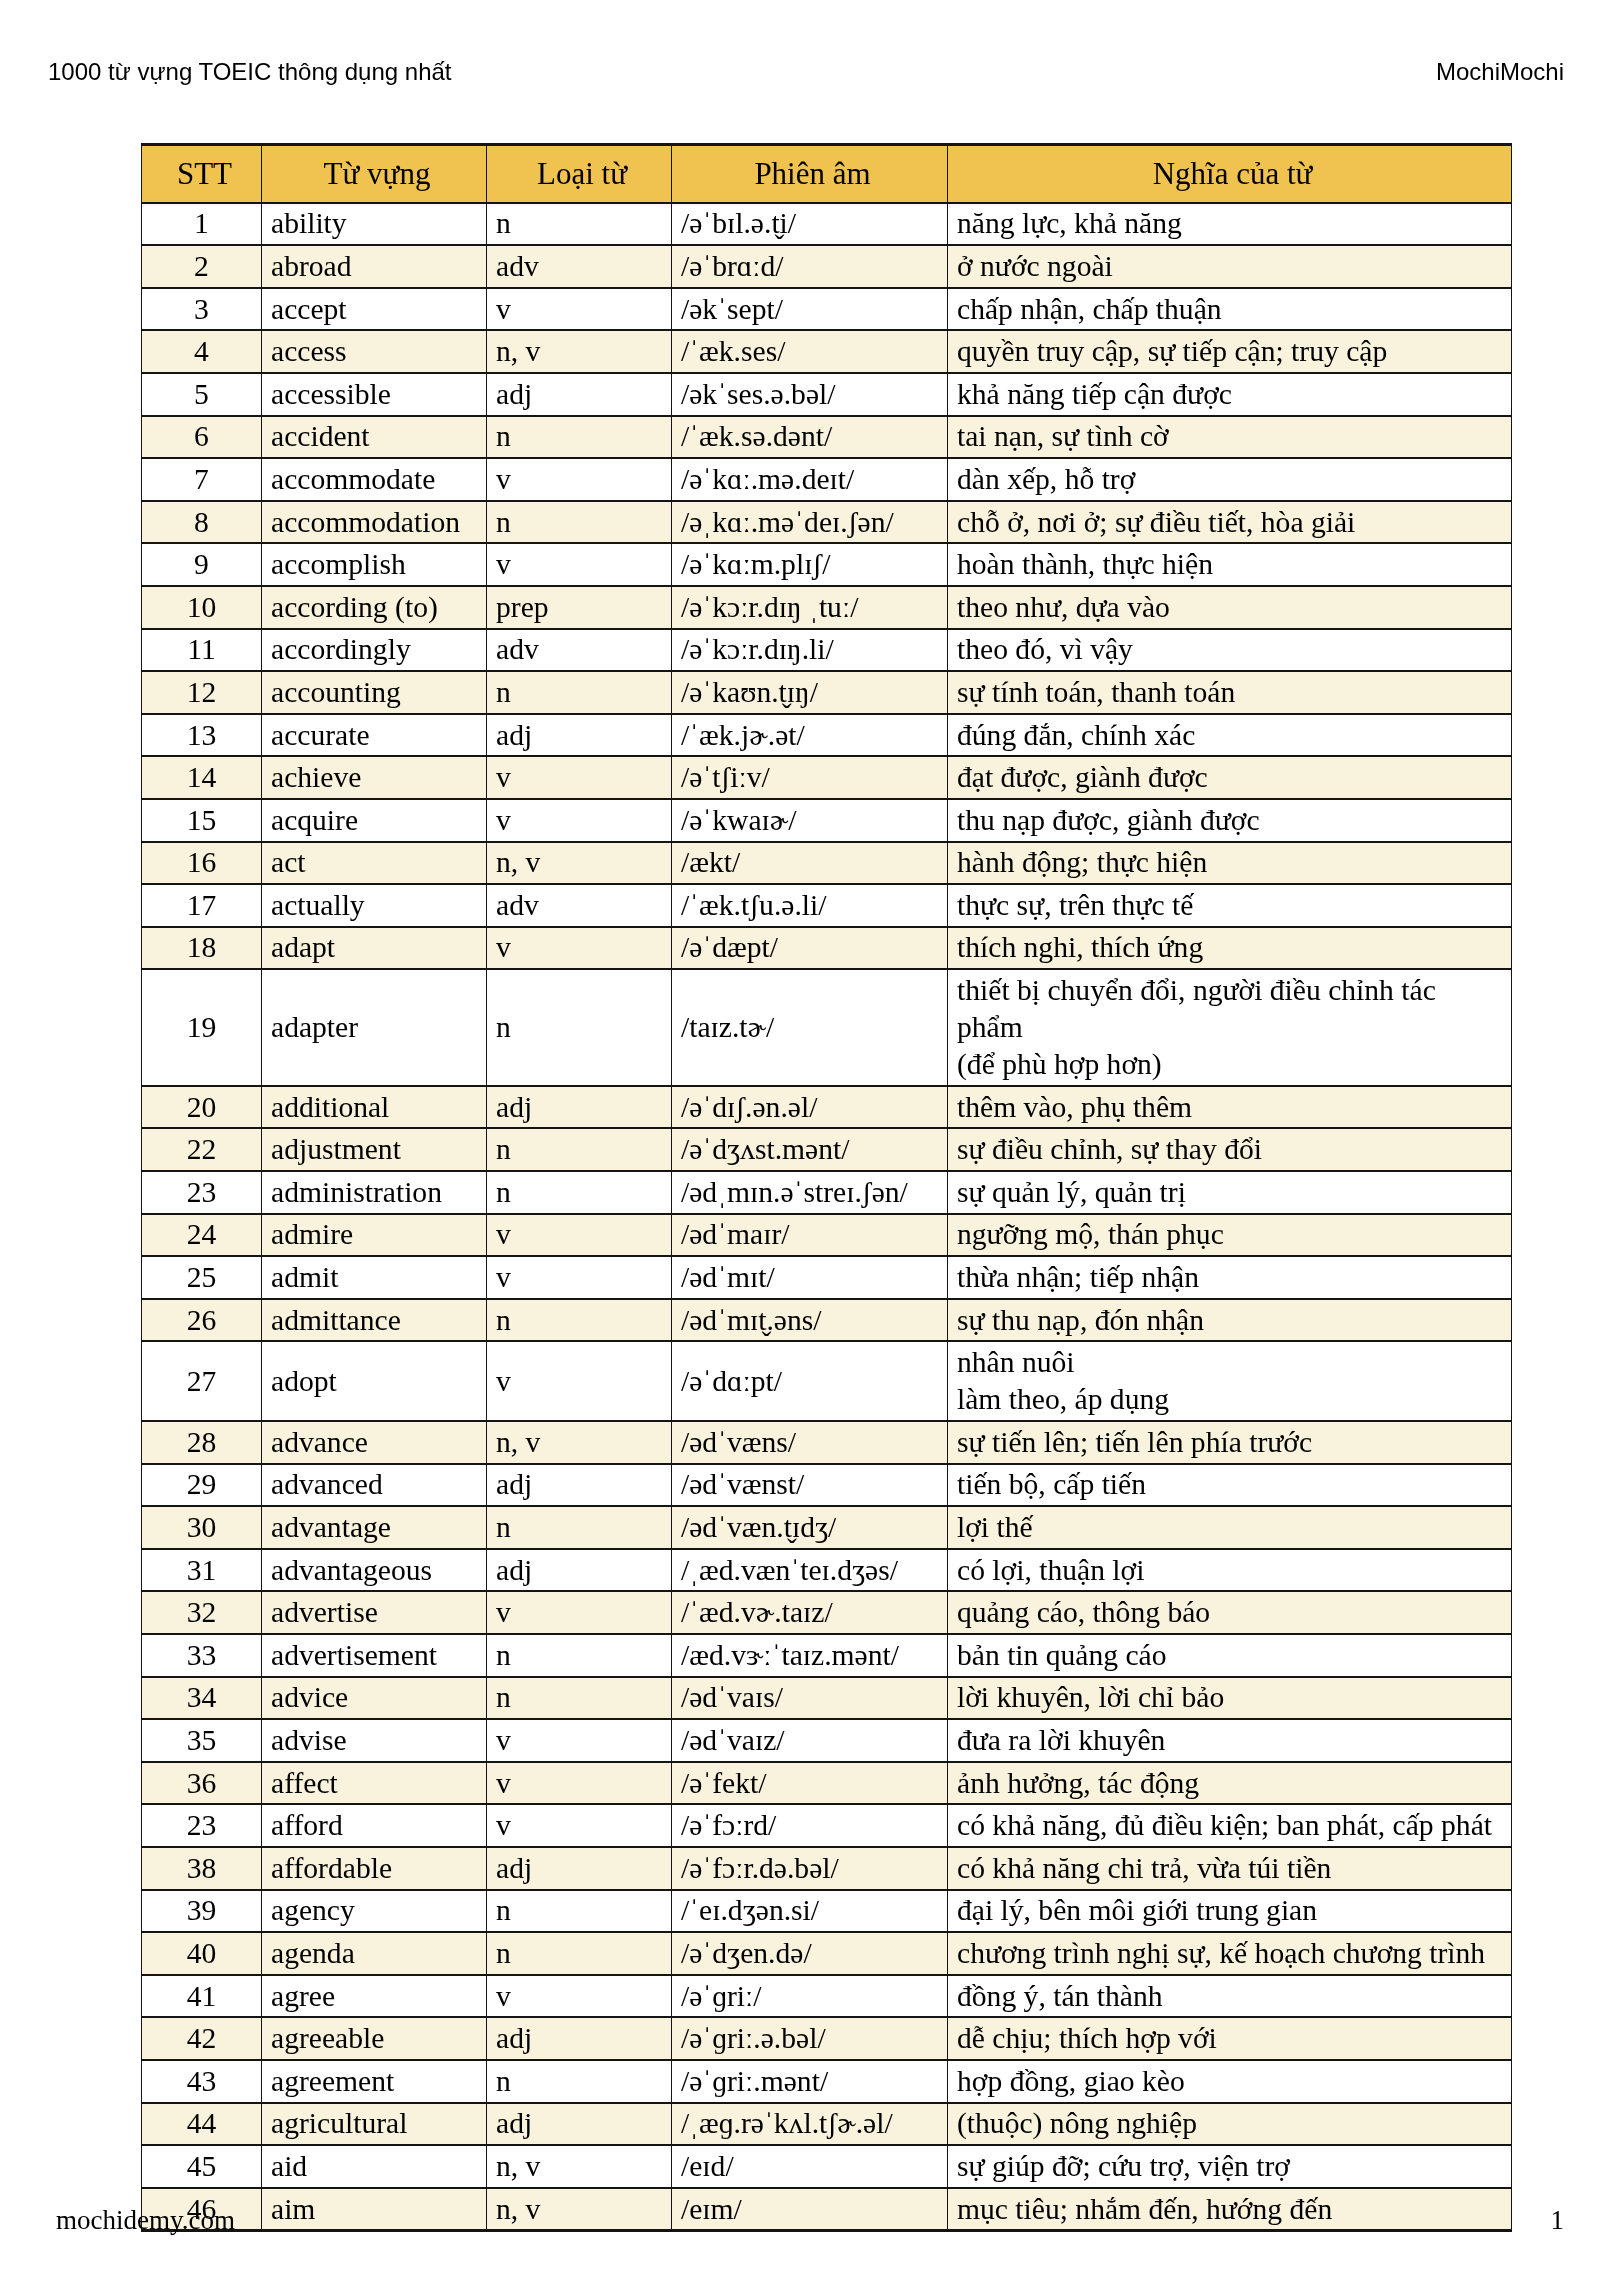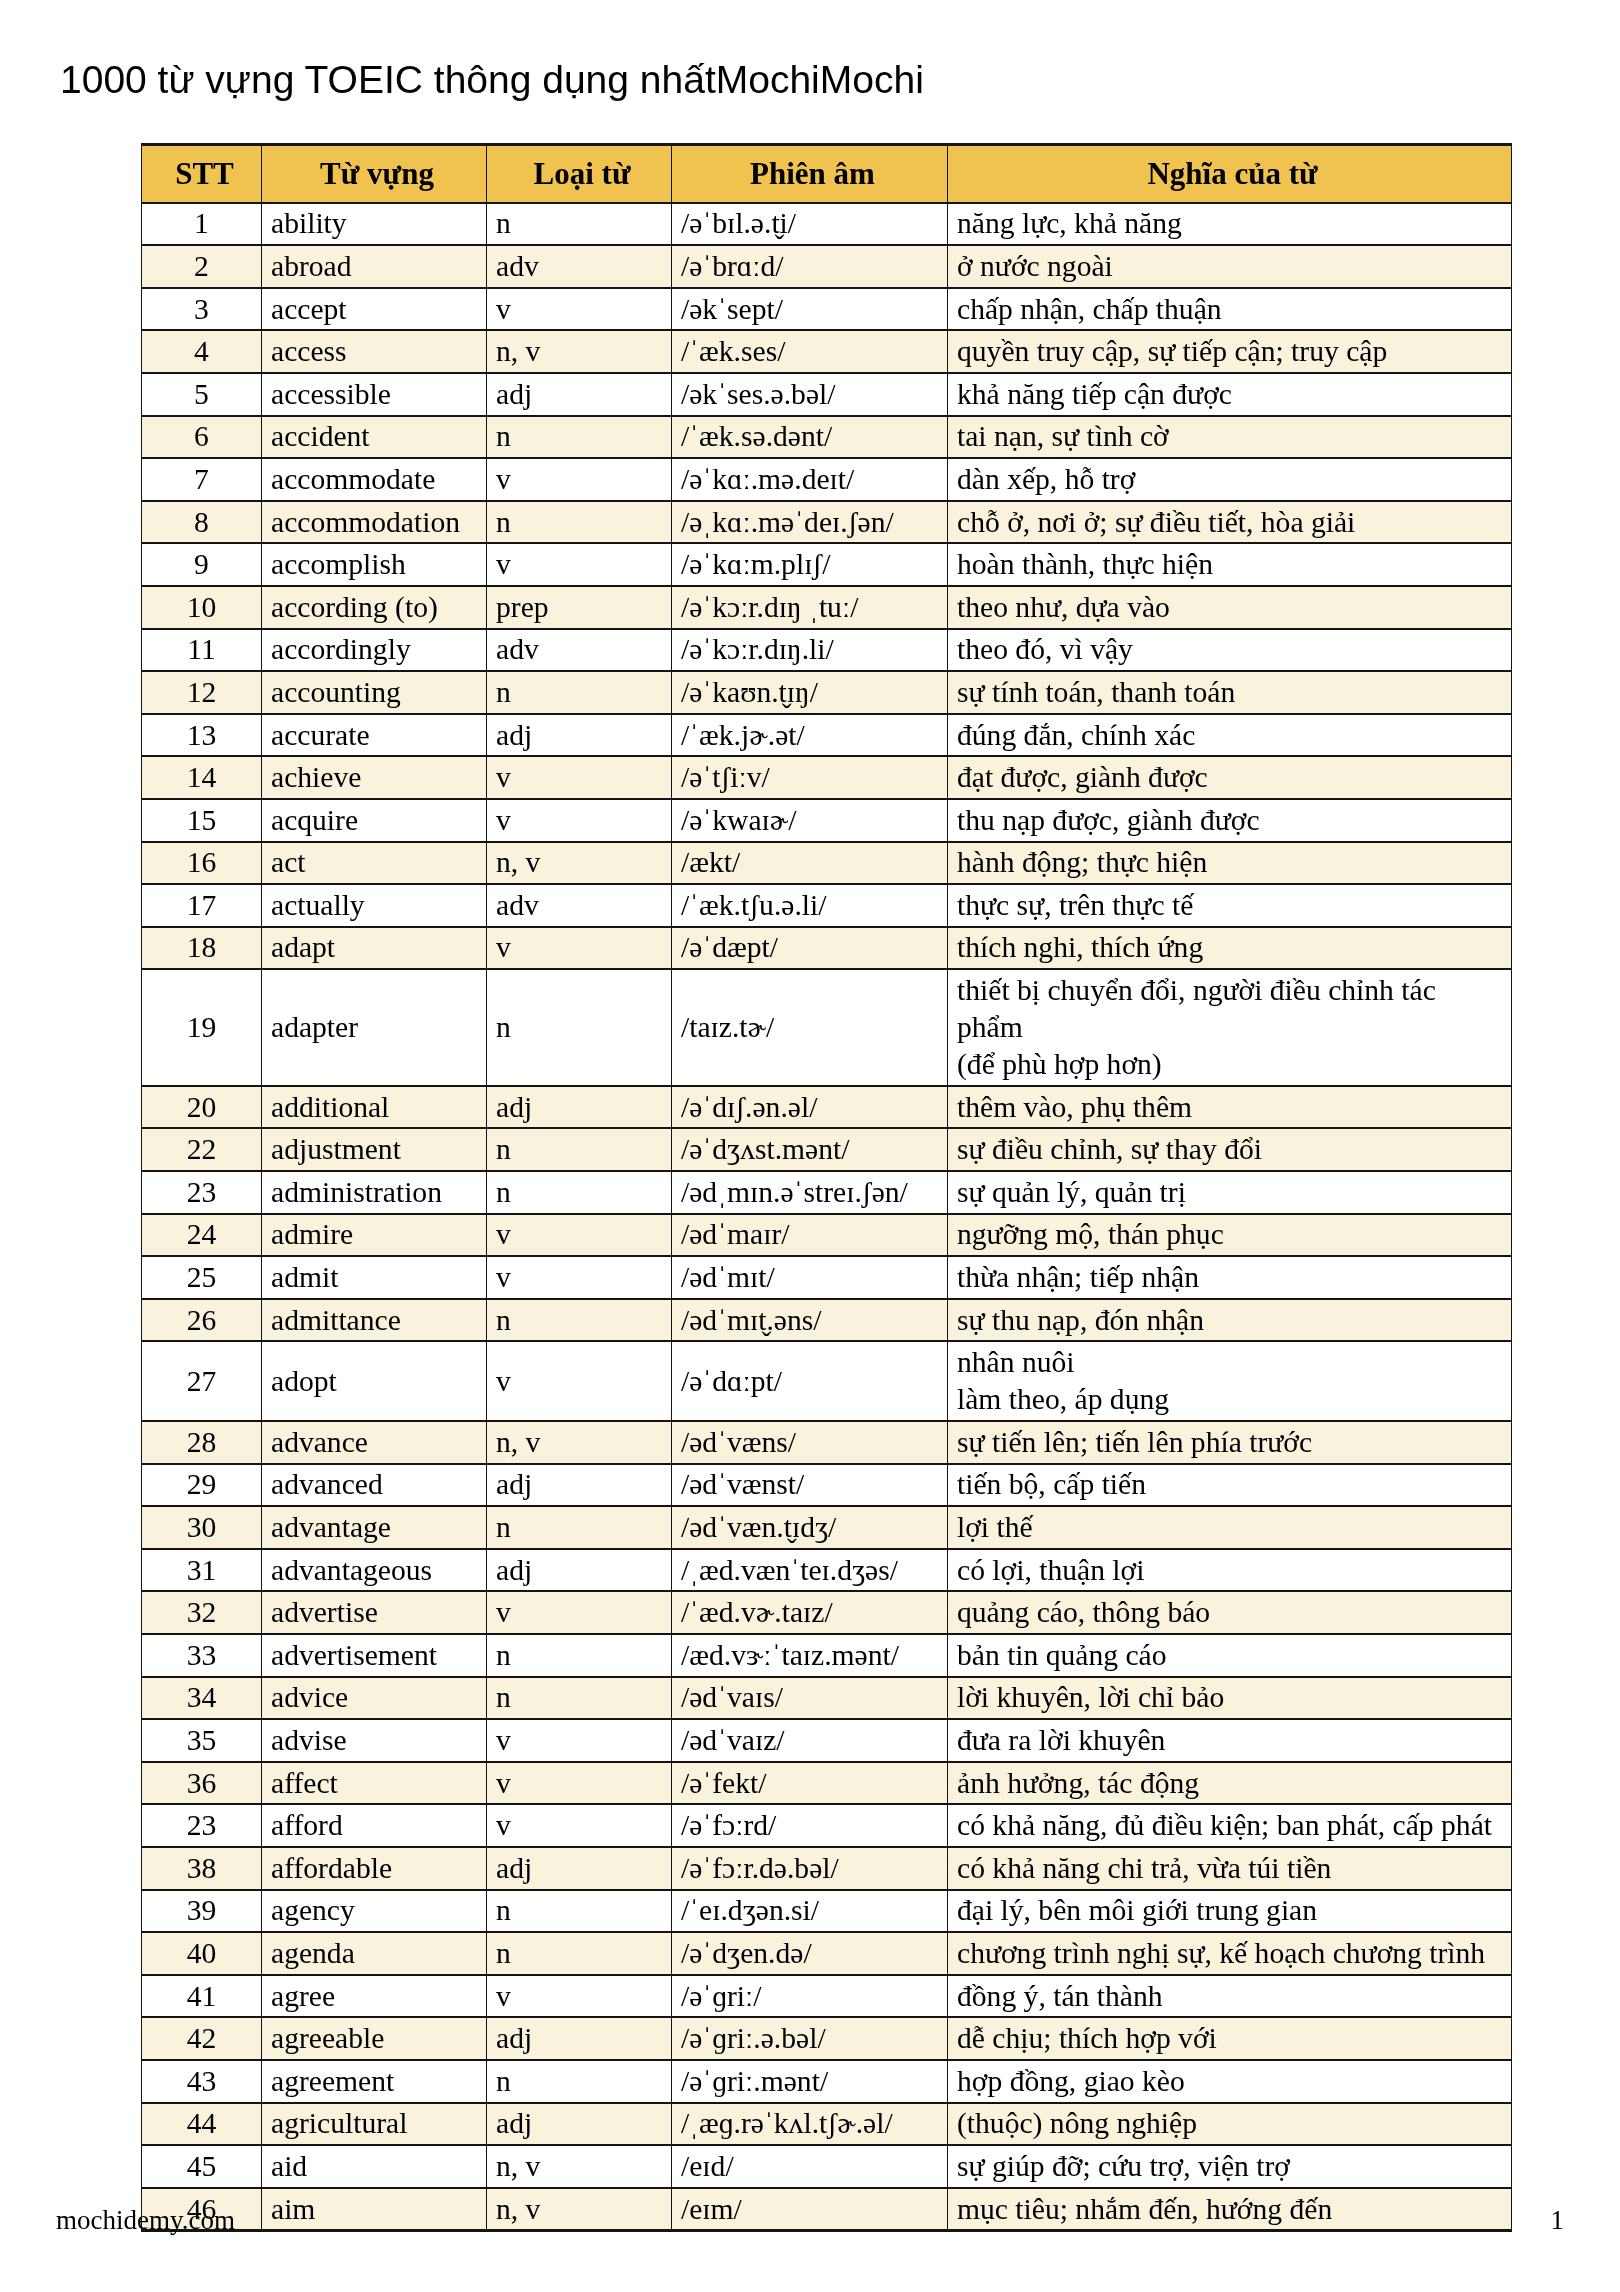--- a/index.html
+++ b/index.html
@@ -13,26 +13,27 @@
     position: relative;
     font-family: "Liberation Serif", "DejaVu Serif", serif;
     color: #000;
     --header-bg: #F0C24F;
     --row-alt-bg: #F9F2DC;
     --border-col: #141414;
   }
   .page-header {
     position: absolute;
     top: 59px;
-    left: 60px;
+    left: 48px;
     right: 56px;
     display: flex;
+    justify-content: space-between;
     align-items: baseline;
     font-family: "Liberation Sans", "DejaVu Sans", sans-serif;
-    font-size: 39px;
+    font-size: 24px;
     line-height: 1.1;
   }
   .vocab-table {
     position: absolute;
     top: 143px;
     left: 141px;
     border-collapse: collapse;
     table-layout: fixed;
     width: 1370px;
   }
@@ -46,21 +47,21 @@
     border: 1.8px solid var(--border-col);
     border-top-width: 2.7px;
     border-bottom-width: 2.7px;
     padding: 1.8px 9px;
     font-size: 29.6px;
     vertical-align: middle;
     overflow: hidden;
   }
   .vocab-table thead th {
     background: var(--header-bg);
-    font-weight: bold;
+    font-weight: normal;
     font-size: 31px;
     text-align: center;
     height: 52px;
     border-top-width: 3.6px;
     padding-left: 15px;
   }
   .vocab-table tbody tr { height: 40px; background: #ffffff; }
   .vocab-table tbody tr.alt { background: var(--row-alt-bg); }
   .vocab-table tbody tr:last-child td { border-bottom-width: 3.6px; }
 

